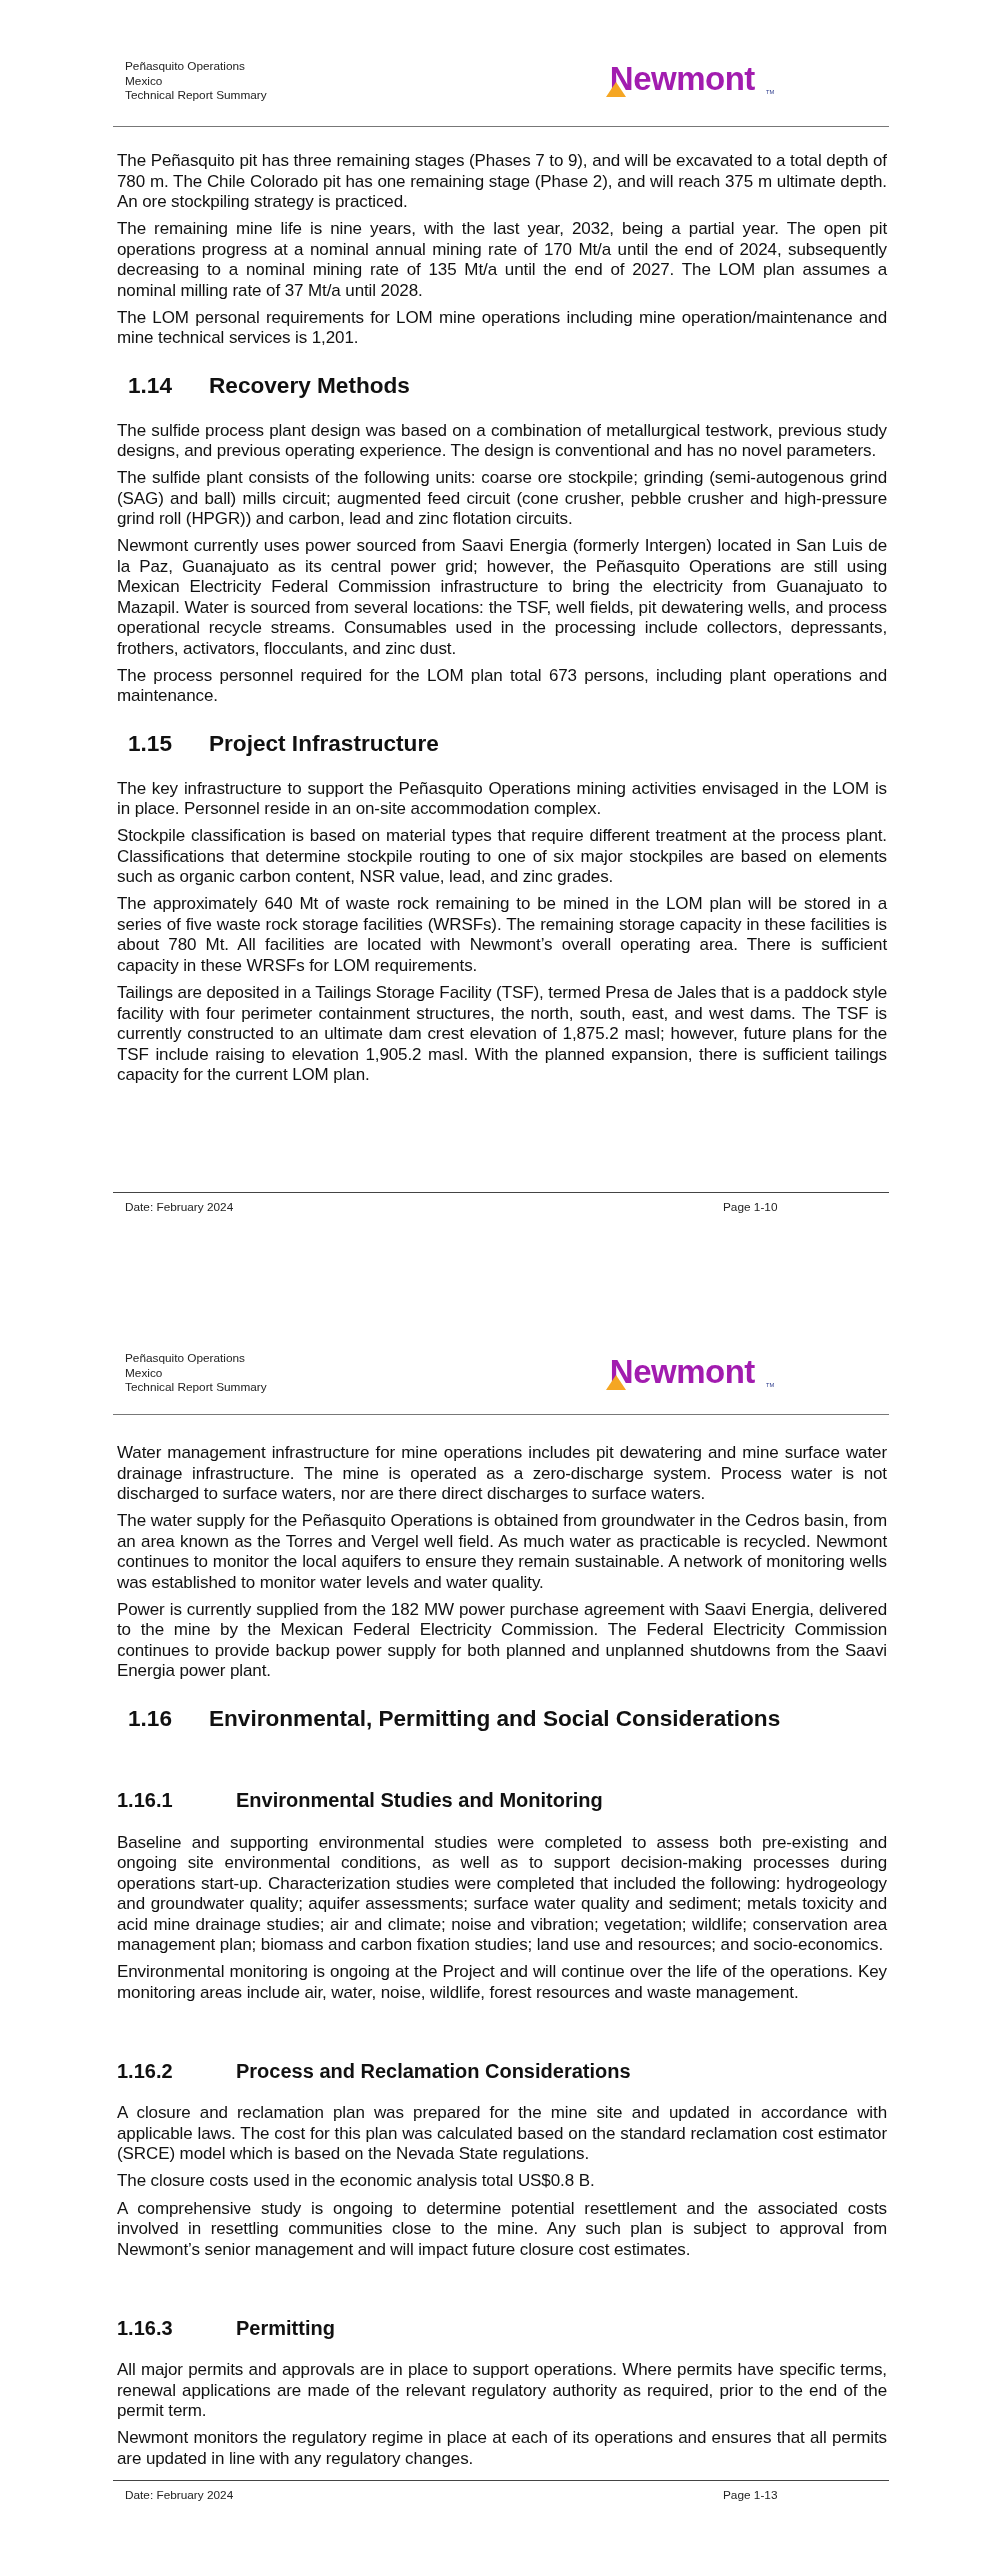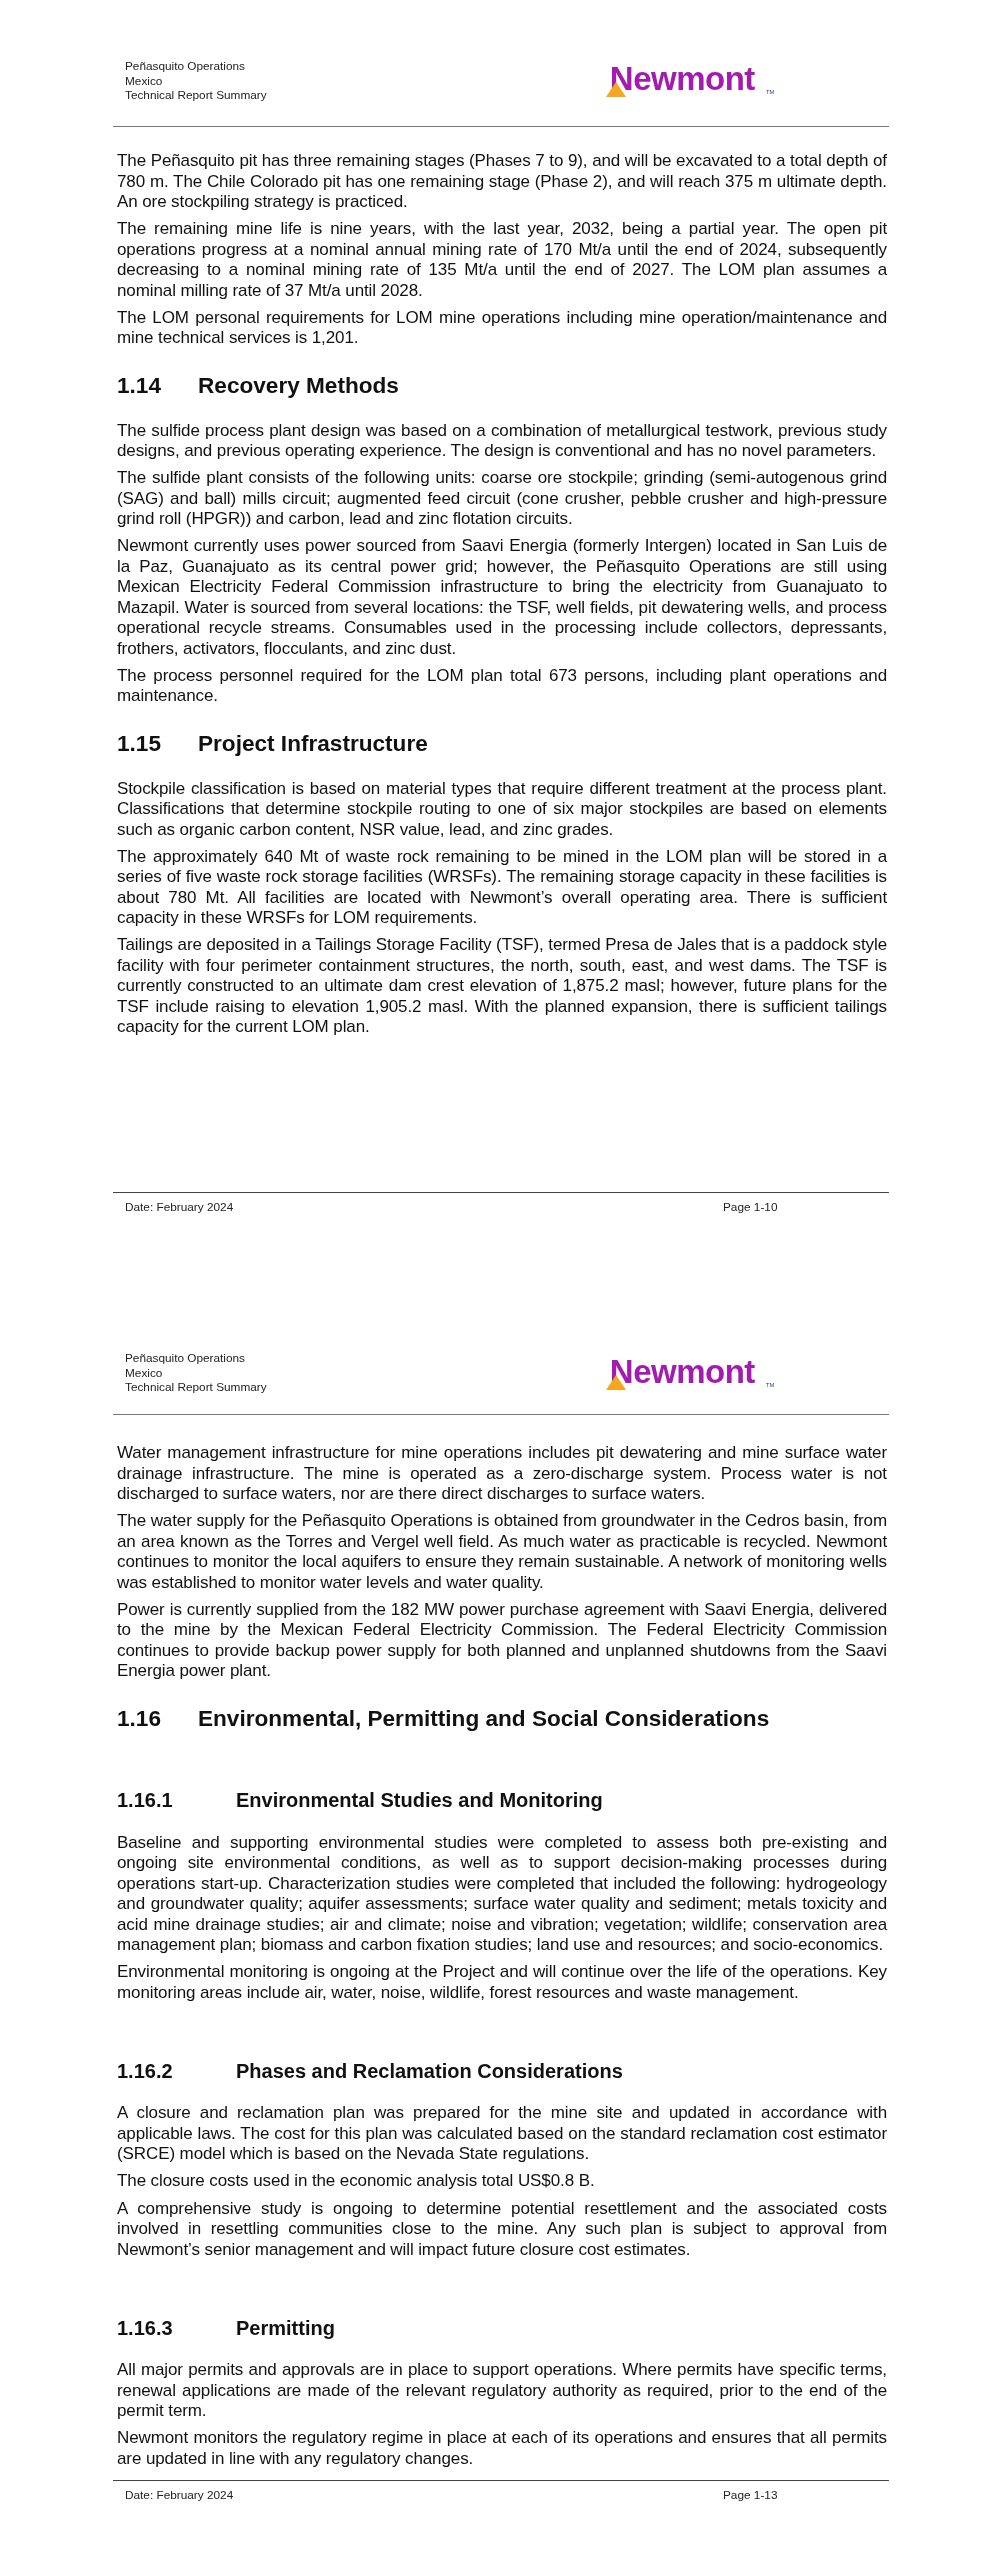--- a/index.html
+++ b/index.html
@@ -15,21 +15,21 @@
   .logo-word { position: absolute; left: 3.8px; top: -2.8px; font-family: "Liberation Sans", sans-serif; font-weight: bold;
                font-size: 33px; letter-spacing: -0.5px; color: #a21caf; line-height: 36px; }
   .logo-tri { position: absolute; left: 0px; top: 18px; width: 0; height: 0;
               border-left: 10.4px solid transparent; border-right: 10.4px solid transparent; border-bottom: 15px solid #f5a623; }
   .logo-tm { position: absolute; left: 160px; top: 24.5px; font-size: 5.7px; color: #2b3a8c; }
   .hdr-rule { position: absolute; left: 113px; width: 776px; top: 126px; height: 0; border-top: 1.9px solid #777; }
 
   .body { position: absolute; left: 117px; width: 770px; top: 151px; }
   .para { font-size: 17px; line-height: 20.5px; text-align: justify; margin: 0 0 6.6px 0; letter-spacing: -0.1px; }
   .h1 { font-size: 22.6px; font-weight: bold; margin: 24.5px 0 21px 0; line-height: 26.4px; white-space: nowrap; }
-  .h1 .num { display: inline-block; width: 81px; }
+  .h1 .num { display: inline-block; width: 81px; margin-left: 11px; }
   .h2 { font-size: 20px; font-weight: bold; margin: 24.5px 0 20px 0; line-height: 23.6px; white-space: nowrap; }
   .h2 .num { display: inline-block; width: 119px; margin-top: 32px; }
 
   .ftr-rule { position: absolute; left: 113px; width: 776px; height: 0; border-top: 1.4px solid #444; }
   .ftr-date { position: absolute; left: 125px; font-size: 11.8px; color: #222; }
   .ftr-page { position: absolute; left: 723px; font-size: 11.8px; color: #222; }
   #page1 .ftr-rule { top: 1192px; }
   #page1 .ftr-date, #page1 .ftr-page { top: 1200px; }
   #page2 .ftr-rule { top: 1192px; }
   #page2 .ftr-date, #page2 .ftr-page { top: 1200px; }
@@ -56,20 +56,21 @@
   <div class="body">
       <p class="para">The Peñasquito pit has three remaining stages (Phases 7 to 9), and will be excavated to a total depth of 780 m.  The Chile Colorado pit has one remaining stage (Phase 2), and will reach 375 m ultimate depth.  An ore stockpiling strategy is practiced.</p>
       <p class="para">The remaining mine life is nine years, with the last year, 2032, being a partial year.  The open pit operations progress at a nominal annual mining rate of 170 Mt/a until the end of 2024, subsequently decreasing to a nominal mining rate of 135 Mt/a until the end of 2027.  The LOM plan assumes a nominal milling rate of 37 Mt/a until 2028.</p>
       <p class="para">The LOM personal requirements for LOM mine operations including mine operation/maintenance and mine technical services is 1,201.</p>
       <div class="h1"><span class="num">1.14</span><span>Recovery Methods</span></div>
       <p class="para">The sulfide process plant design was based on a combination of metallurgical testwork, previous study designs, and previous operating experience.  The design is conventional and has no novel parameters.</p>
       <p class="para">The sulfide plant consists of the following units:  coarse ore stockpile; grinding (semi-autogenous grind (SAG) and ball) mills circuit; augmented feed circuit (cone crusher, pebble crusher and high-pressure grind roll (HPGR)) and carbon, lead and zinc flotation circuits.</p>
       <p class="para">Newmont currently uses power sourced from Saavi Energia (formerly Intergen) located in San Luis de la Paz, Guanajuato as its central power grid; however, the Peñasquito Operations are still using Mexican Electricity Federal Commission infrastructure to bring the electricity from Guanajuato to Mazapil.  Water is sourced from several locations: the TSF, well fields, pit dewatering wells, and process operational recycle streams.  Consumables used in the processing include collectors, depressants, frothers, activators, flocculants, and zinc dust.</p>
       <p class="para">The process personnel required for the LOM plan total 673 persons, including plant operations and maintenance.</p>
       <div class="h1"><span class="num">1.15</span><span>Project Infrastructure</span></div>
+      <p class="para">The key infrastructure to support the Peñasquito Operations mining activities envisaged in the LOM is in place.  Personnel reside in an on-site accommodation complex.</p>
       <p class="para">Stockpile classification is based on material types that require different treatment at the process plant.  Classifications that determine stockpile routing to one of six major stockpiles are based on elements such as organic carbon content, NSR value, lead, and zinc grades.</p>
       <p class="para">The approximately 640 Mt of waste rock remaining to be mined in the LOM plan will be stored in a series of five waste rock storage facilities (WRSFs).  The remaining storage capacity in these facilities is about 780 Mt.  All facilities are located with Newmont’s overall operating area.  There is sufficient capacity in these WRSFs for LOM requirements.</p>
       <p class="para">Tailings are deposited in a Tailings Storage Facility (TSF), termed Presa de Jales that is a paddock style facility with four perimeter containment structures, the north, south, east, and west dams.  The TSF is currently constructed to an ultimate dam crest elevation of 1,875.2 masl; however, future plans for the TSF include raising to elevation 1,905.2 masl.  With the planned expansion, there is sufficient tailings capacity for the current LOM plan.</p>
     </div>
 
   <div class="ftr-rule"></div>
   <div class="ftr-date">Date:  February 2024</div>
   <div class="ftr-page">Page 1-10</div>
 </div>
 
@@ -87,21 +88,21 @@
   <div class="hdr-rule"></div>
 
   <div class="body">
       <p class="para">Water management infrastructure for mine operations includes pit dewatering and mine surface water drainage infrastructure.  The mine is operated as a zero-discharge system.  Process water is not discharged to surface waters, nor are there direct discharges to surface waters.</p>
       <p class="para">The water supply for the Peñasquito Operations is obtained from groundwater in the Cedros basin, from an area known as the Torres and Vergel well field.  As much water as practicable is recycled.  Newmont continues to monitor the local aquifers to ensure they remain sustainable.  A network of monitoring wells was established to monitor water levels and water quality.</p>
       <p class="para">Power is currently supplied from the 182 MW power purchase agreement with Saavi Energia, delivered to the mine by the Mexican Federal Electricity Commission.  The Federal Electricity Commission continues to provide backup power supply for both planned and unplanned shutdowns from the Saavi Energia power plant.</p>
       <div class="h1"><span class="num">1.16</span><span>Environmental, Permitting and Social Considerations</span></div>
       <div class="h2"><span class="num">1.16.1</span><span>Environmental Studies and Monitoring</span></div>
       <p class="para">Baseline and supporting environmental studies were completed to assess both pre-existing and ongoing site environmental conditions, as well as to support decision-making processes during operations start-up.  Characterization studies were completed that included the following: hydrogeology and groundwater quality; aquifer assessments; surface water quality and sediment; metals toxicity and acid mine drainage studies; air and climate; noise and vibration; vegetation; wildlife; conservation area management plan; biomass and carbon fixation studies; land use and resources; and socio-economics.</p>
       <p class="para">Environmental monitoring is ongoing at the Project and will continue over the life of the operations.  Key monitoring areas include air, water, noise, wildlife, forest resources and waste management.</p>
-      <div class="h2"><span class="num">1.16.2</span><span>Phases and Reclamation Considerations</span></div>
+      <div class="h2"><span class="num">1.16.2</span><span>Process and Reclamation Considerations</span></div>
       <p class="para">A closure and reclamation plan was prepared for the mine site and updated in accordance with applicable laws.  The cost for this plan was calculated based on the standard reclamation cost estimator (SRCE) model which is based on the Nevada State regulations.</p>
       <p class="para">The closure costs used in the economic analysis total US$0.8 B.</p>
       <p class="para">A comprehensive study is ongoing to determine potential resettlement and the associated costs involved in resettling communities close to the mine.  Any such plan is subject to approval from Newmont’s senior management and will impact future closure cost estimates.</p>
       <div class="h2"><span class="num">1.16.3</span><span>Permitting</span></div>
       <p class="para">All major permits and approvals are in place to support operations.  Where permits have specific terms, renewal applications are made of the relevant regulatory authority as required, prior to the end of the permit term.</p>
       <p class="para">Newmont monitors the regulatory regime in place at each of its operations and ensures that all permits are updated in line with any regulatory changes.</p>
     </div>
 
   <div class="ftr-rule"></div>
   <div class="ftr-date">Date:  February 2024</div>

